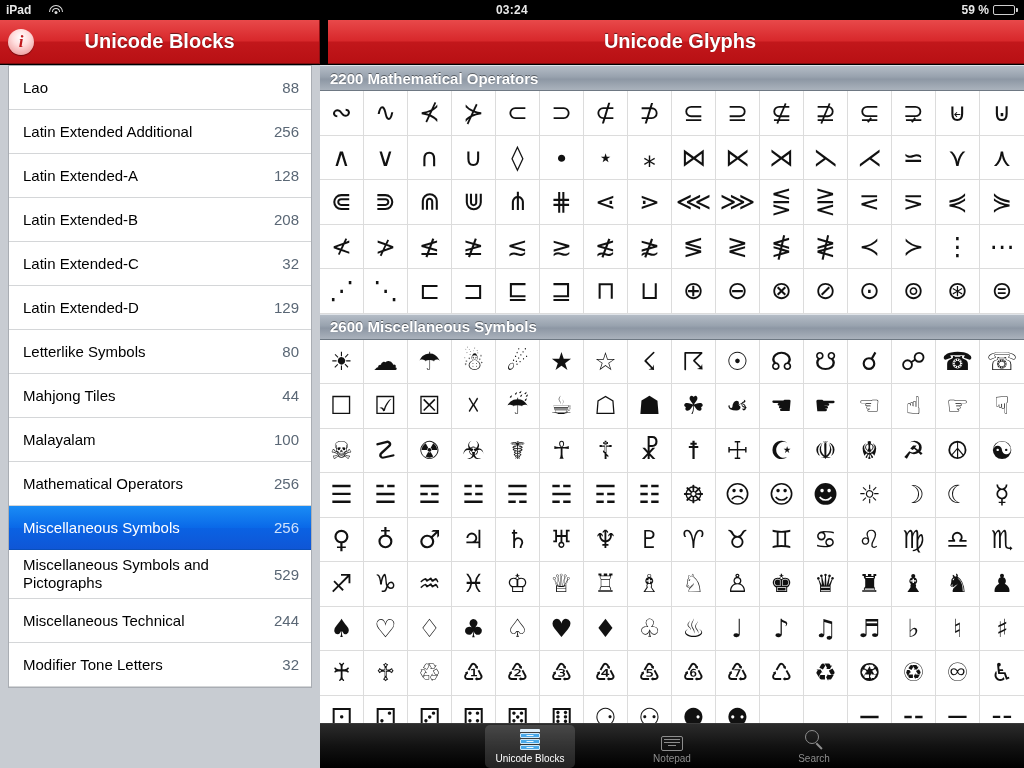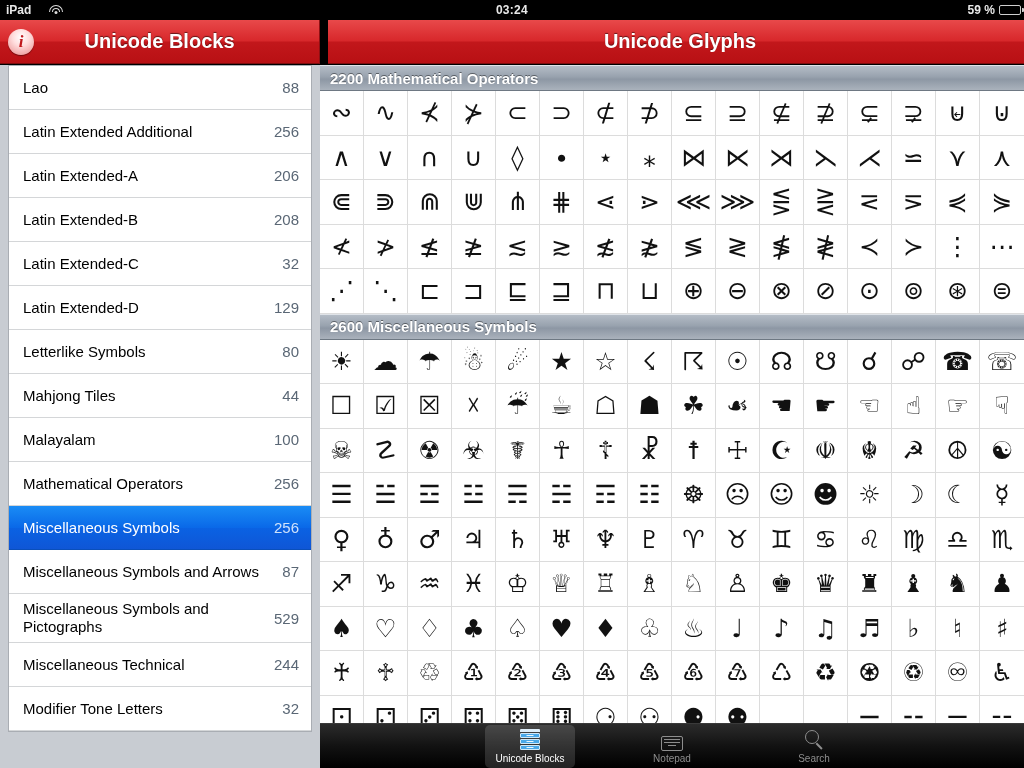--- a/index.html
+++ b/index.html
@@ -16,21 +16,21 @@
     position: absolute; top: 0; left: 0;
     width: 1024px; height: 20px;
     background: #000;
     color: #e8e8e8;
     display: flex; align-items: center;
     font-size: 12px; font-weight: bold;
   }
   .sb-left { display: flex; align-items: center; gap: 17px; padding-left: 6px; width: 33%; }
   .sb-center { width: 34%; text-align: center; letter-spacing: .3px; }
   .sb-right { width: 33%; display: flex; align-items: center; justify-content: flex-end;
-              gap: 4px; padding-right: 0; }
+              gap: 4px; padding-right: 6px; }
   .wifi { display: inline-block; width: 15px; height: 11px; position: relative; }
   .wifi i { position: absolute; left: 50%; transform: translateX(-50%);
             border: 1.6px solid #dcdcdc; border-bottom: none;
             border-radius: 50% 50% 0 0 / 100% 100% 0 0; }
   .wifi i:nth-child(1) { width: 14px; height: 7px; bottom: 4px; }
   .wifi i:nth-child(2) { width: 8px; height: 4px; bottom: 4px; }
   .wifi i:nth-child(3) { width: 3px; height: 3px; bottom: 2px;
      border: none; background: #dcdcdc; border-radius: 50%; }
   .batt { display: inline-flex; align-items: center; }
   .batt-body { width: 22px; height: 10px; border: 1.3px solid #cfcfcf; border-radius: 2px;
@@ -191,21 +191,21 @@
         <div class="block-row">
           <div class="block-name">Lao</div>
           <div class="block-count">88</div>
         </div>
         <div class="block-row">
           <div class="block-name">Latin Extended Additional</div>
           <div class="block-count">256</div>
         </div>
         <div class="block-row">
           <div class="block-name">Latin Extended-A</div>
-          <div class="block-count">206</div>
+          <div class="block-count">128</div>
         </div>
         <div class="block-row">
           <div class="block-name">Latin Extended-B</div>
           <div class="block-count">208</div>
         </div>
         <div class="block-row">
           <div class="block-name">Latin Extended-C</div>
           <div class="block-count">32</div>
         </div>
         <div class="block-row">
@@ -224,24 +224,20 @@
           <div class="block-name">Malayalam</div>
           <div class="block-count">100</div>
         </div>
         <div class="block-row">
           <div class="block-name">Mathematical Operators</div>
           <div class="block-count">256</div>
         </div>
         <div class="block-row selected">
           <div class="block-name">Miscellaneous Symbols</div>
           <div class="block-count">256</div>
-        </div>
-        <div class="block-row">
-          <div class="block-name">Miscellaneous Symbols and Arrows</div>
-          <div class="block-count">87</div>
         </div>
         <div class="block-row two-line">
           <div class="block-name">Miscellaneous Symbols and Pictographs</div>
           <div class="block-count">529</div>
         </div>
         <div class="block-row">
           <div class="block-name">Miscellaneous Technical</div>
           <div class="block-count">244</div>
         </div>
         <div class="block-row">

